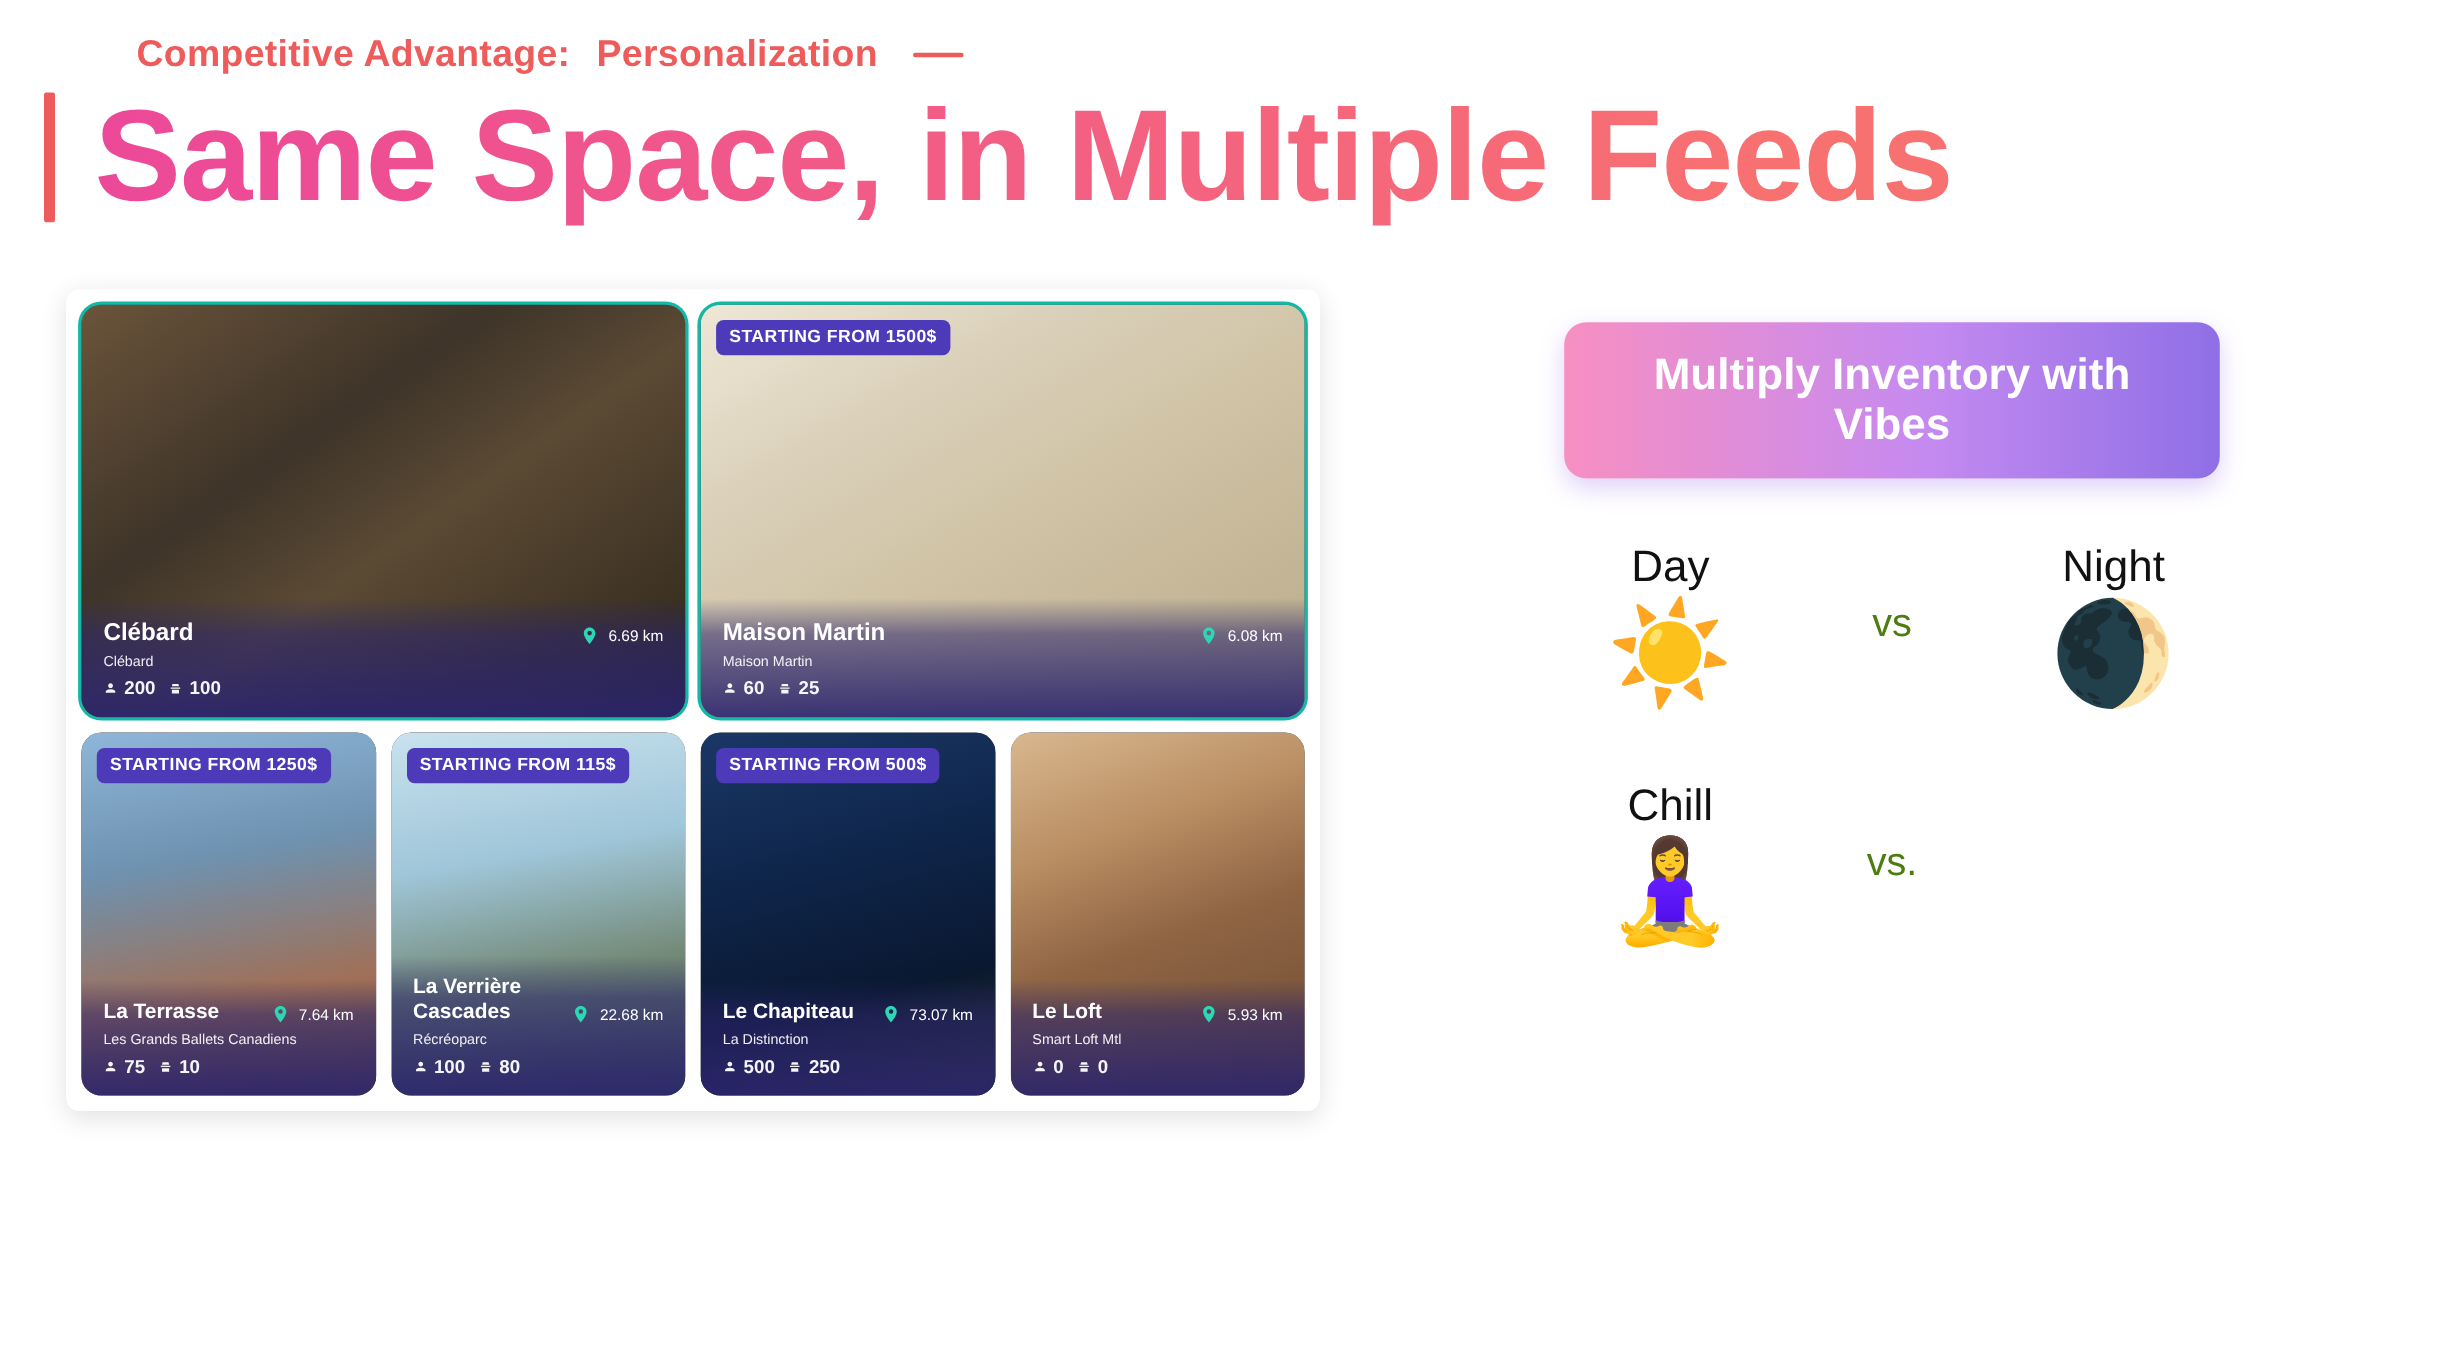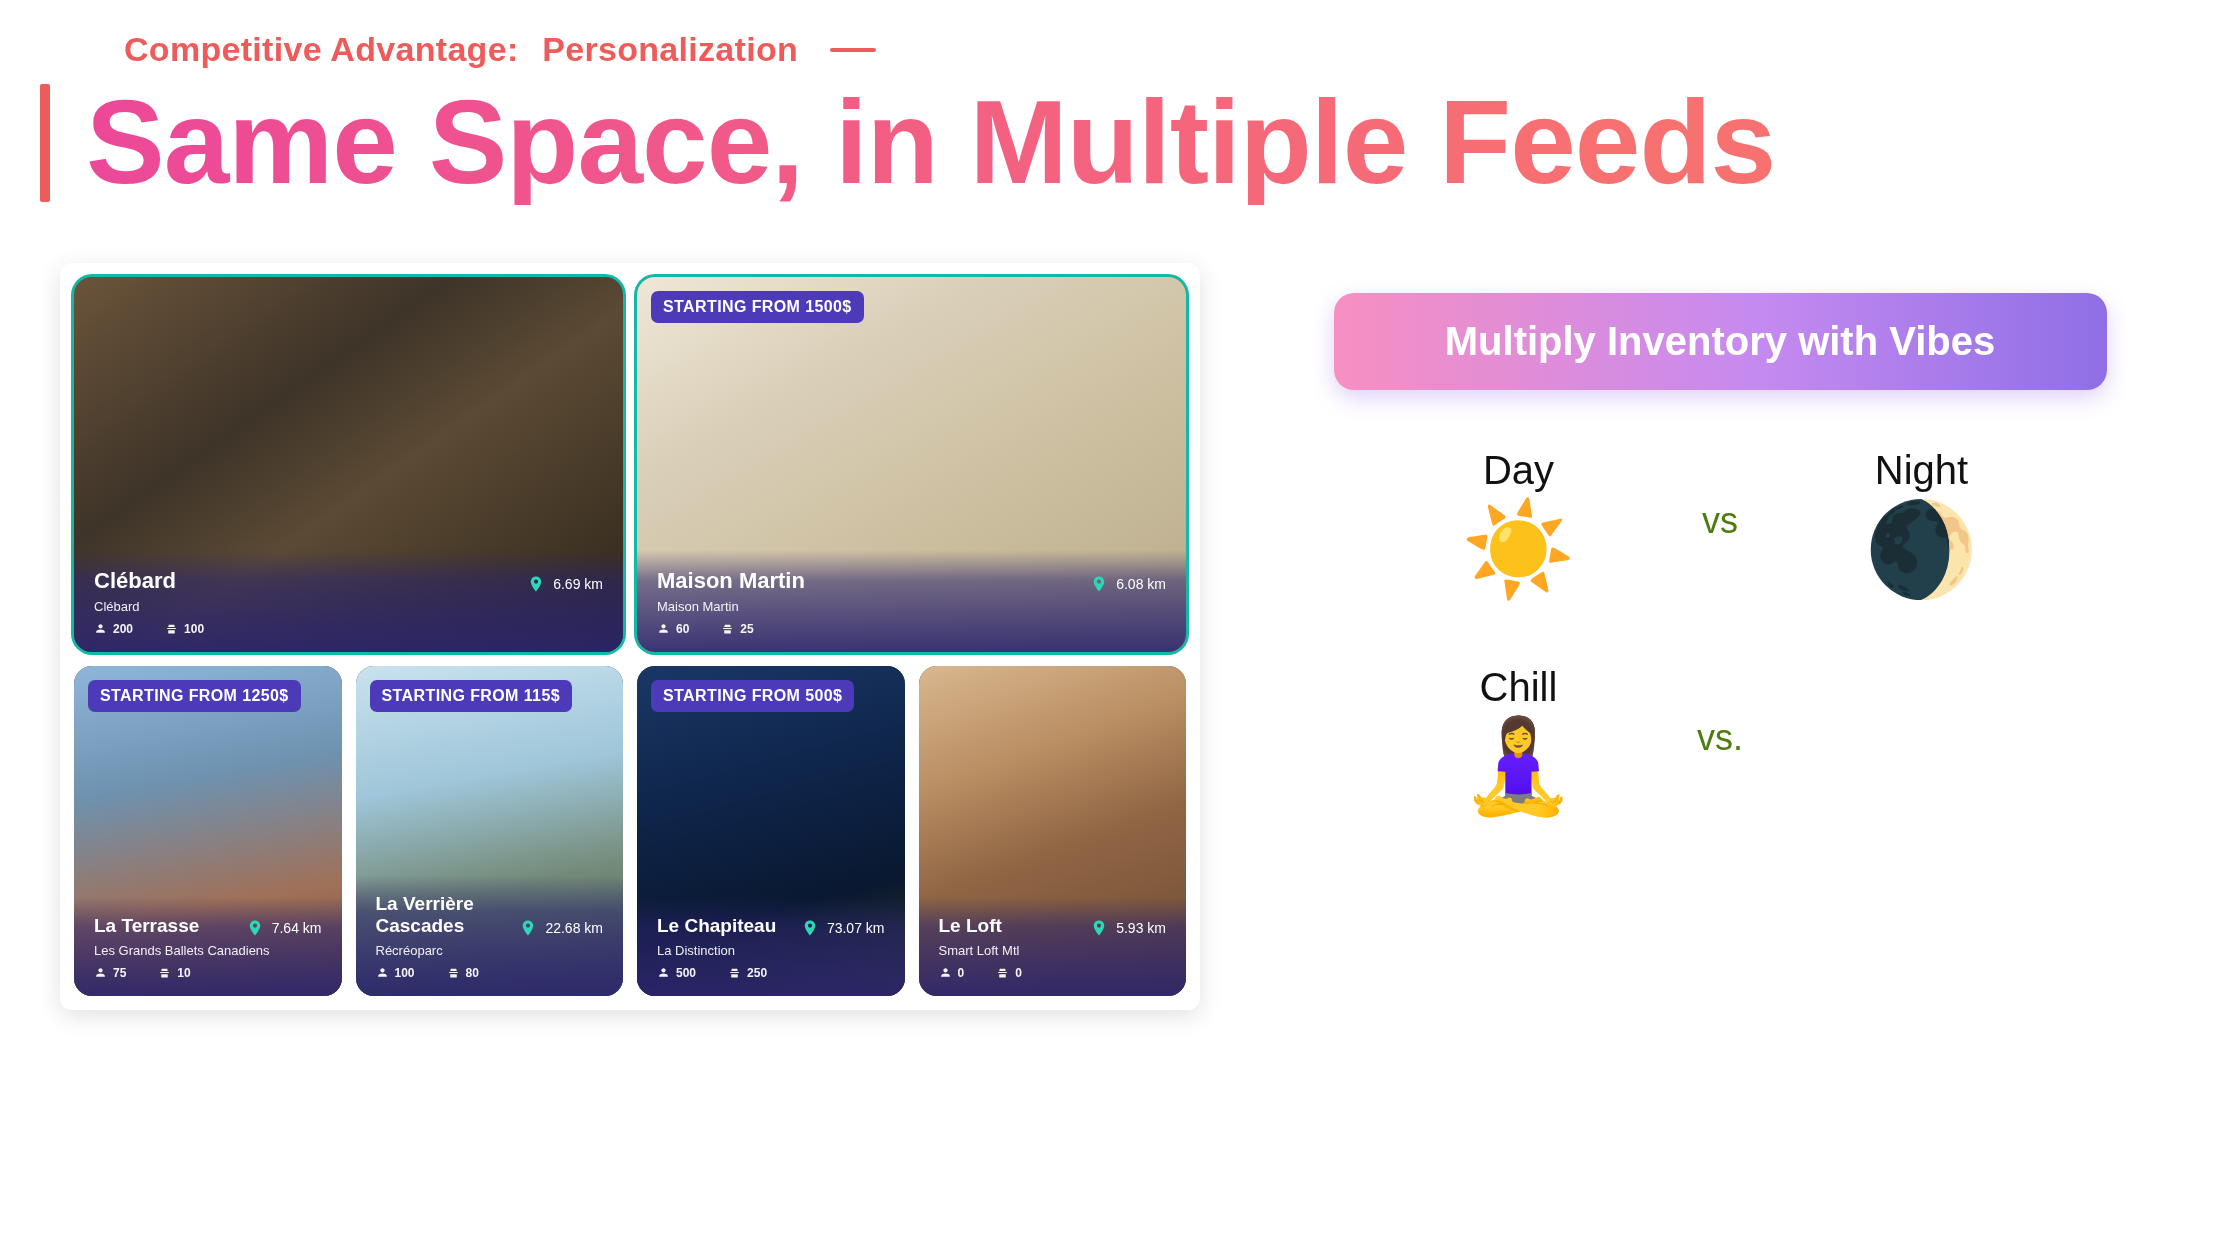--- a/index.html
+++ b/index.html
@@ -174,36 +174,36 @@
 
   .host {
     font-size: 13px;
     font-weight: 500;
     opacity: 0.92;
     margin-top: 6px;
   }
 
   .stats {
     display: flex;
-    gap: 32px;
-    font-size: 12px;
+    gap: 12px;
+    font-size: 17px;
     font-weight: 600;
     margin-top: 8px;
     opacity: 0.95;
   }
   .stat { display:flex; align-items:center; gap:6px; }
   .stat svg { width:13px; height:13px; fill:#fff; }
 
   
   .right-col {
     flex: 1;
     padding-top: 30px;
   }
   .pill {
-    width: 773px;
+    width: 596px;
     padding: 26px 30px;
     border-radius: 20px;
     text-align: center;
     font-size: 40px;
     font-weight: 700;
     color: #fff;
     background: linear-gradient(90deg, #f78fc2 0%, #c58af0 55%, #8f6fe6 100%);
     box-shadow: 0 8px 22px rgba(140,90,230,0.28);
     margin: 0 auto 58px auto;
   }

